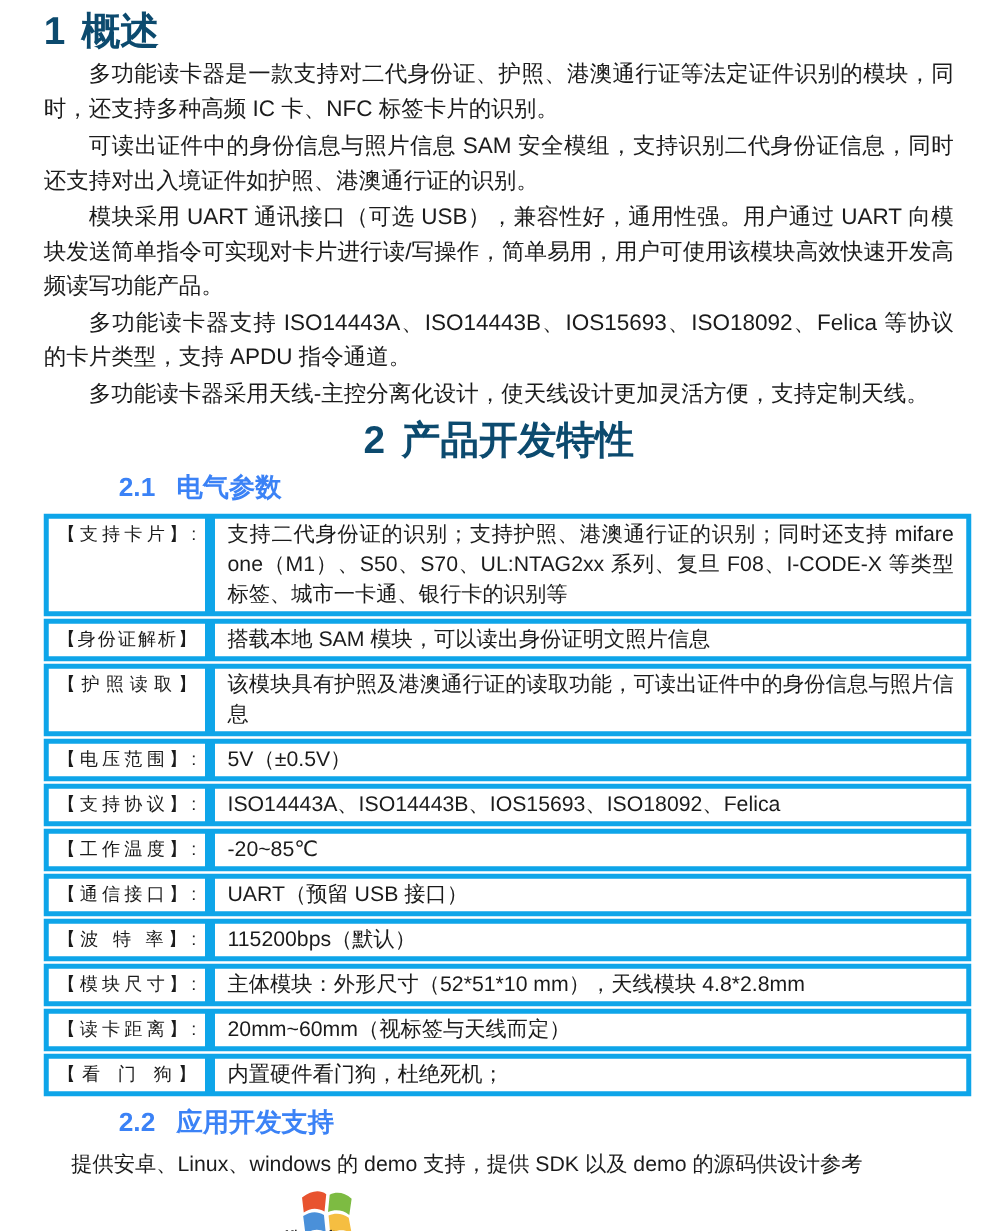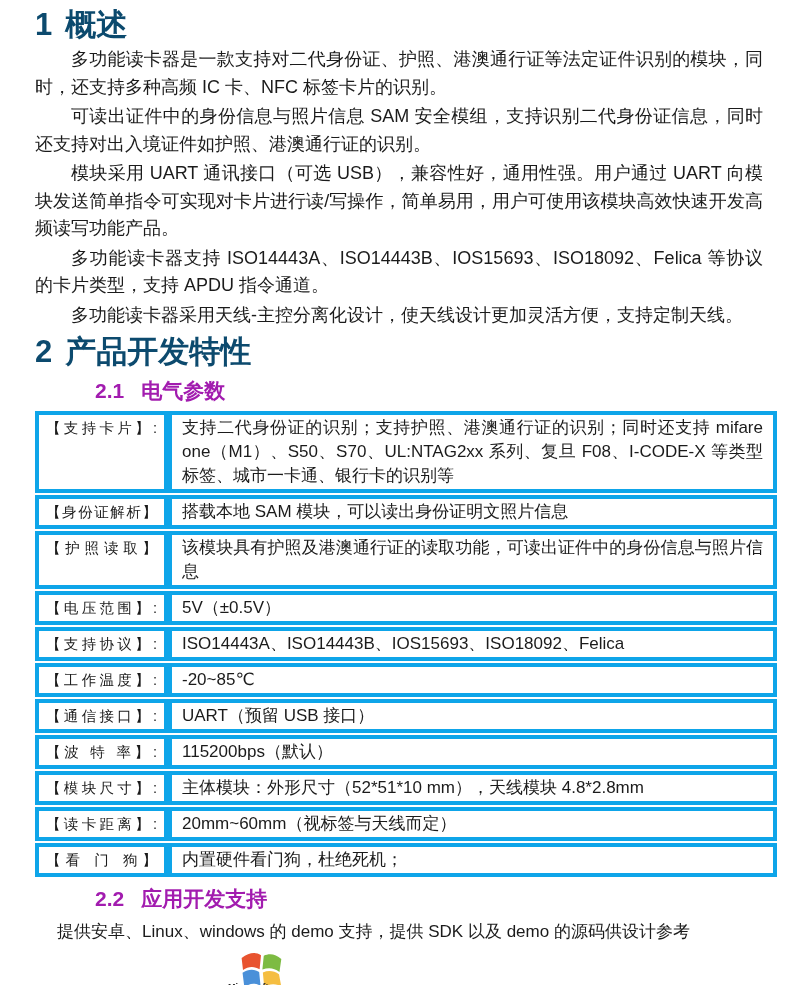--- a/index.html
+++ b/index.html
@@ -7,32 +7,32 @@
   body {
     width: 790px; height: 985px; overflow: hidden;
     background: #ffffff; color: #1b1b1b;
     font-family: "Liberation Sans", "DejaVu Sans", sans-serif;
   }
   .page { padding: 6px 27px 0 35px; }
 
   
   .sec-h { font-size: 31px; font-weight: bold; line-height: 38px; margin: 0; color: #0c4a6e; }
   .sec-h .num { display: inline-block; margin-right: 13px; }
-  .sec-h2 { margin-top: 4px; }
+  .sec-h2 { margin-top: 4px; text-align: center; }
   .sec-h3 { margin-top: 4px; }
 
   
   .body-p {
     margin: 2px 0 0 0;
     font-size: 18px; line-height: 27.5px;
     text-align: justify; text-indent: 2em;
   }
 
   
-  .sub-h { margin: 6px 0 0 60px; font-size: 21px; font-weight: 600; line-height: 28px; color: #a21caf; }
+  .sub-h { margin: 6px 0 0 60px; font-size: 21px; font-weight: 600; line-height: 28px; color: #3b82f6; }
   .sub-h .num { display: inline-block; margin-right: 17px; }
 
   
   table.params {
     width: 742px; margin-top: 4px;
     border-collapse: separate; border-spacing: 0 2px;
     table-layout: fixed;
   }
   table.params td { border: 4px solid #0ea5e9; vertical-align: top; line-height: 24px; }
   td.lbl {

